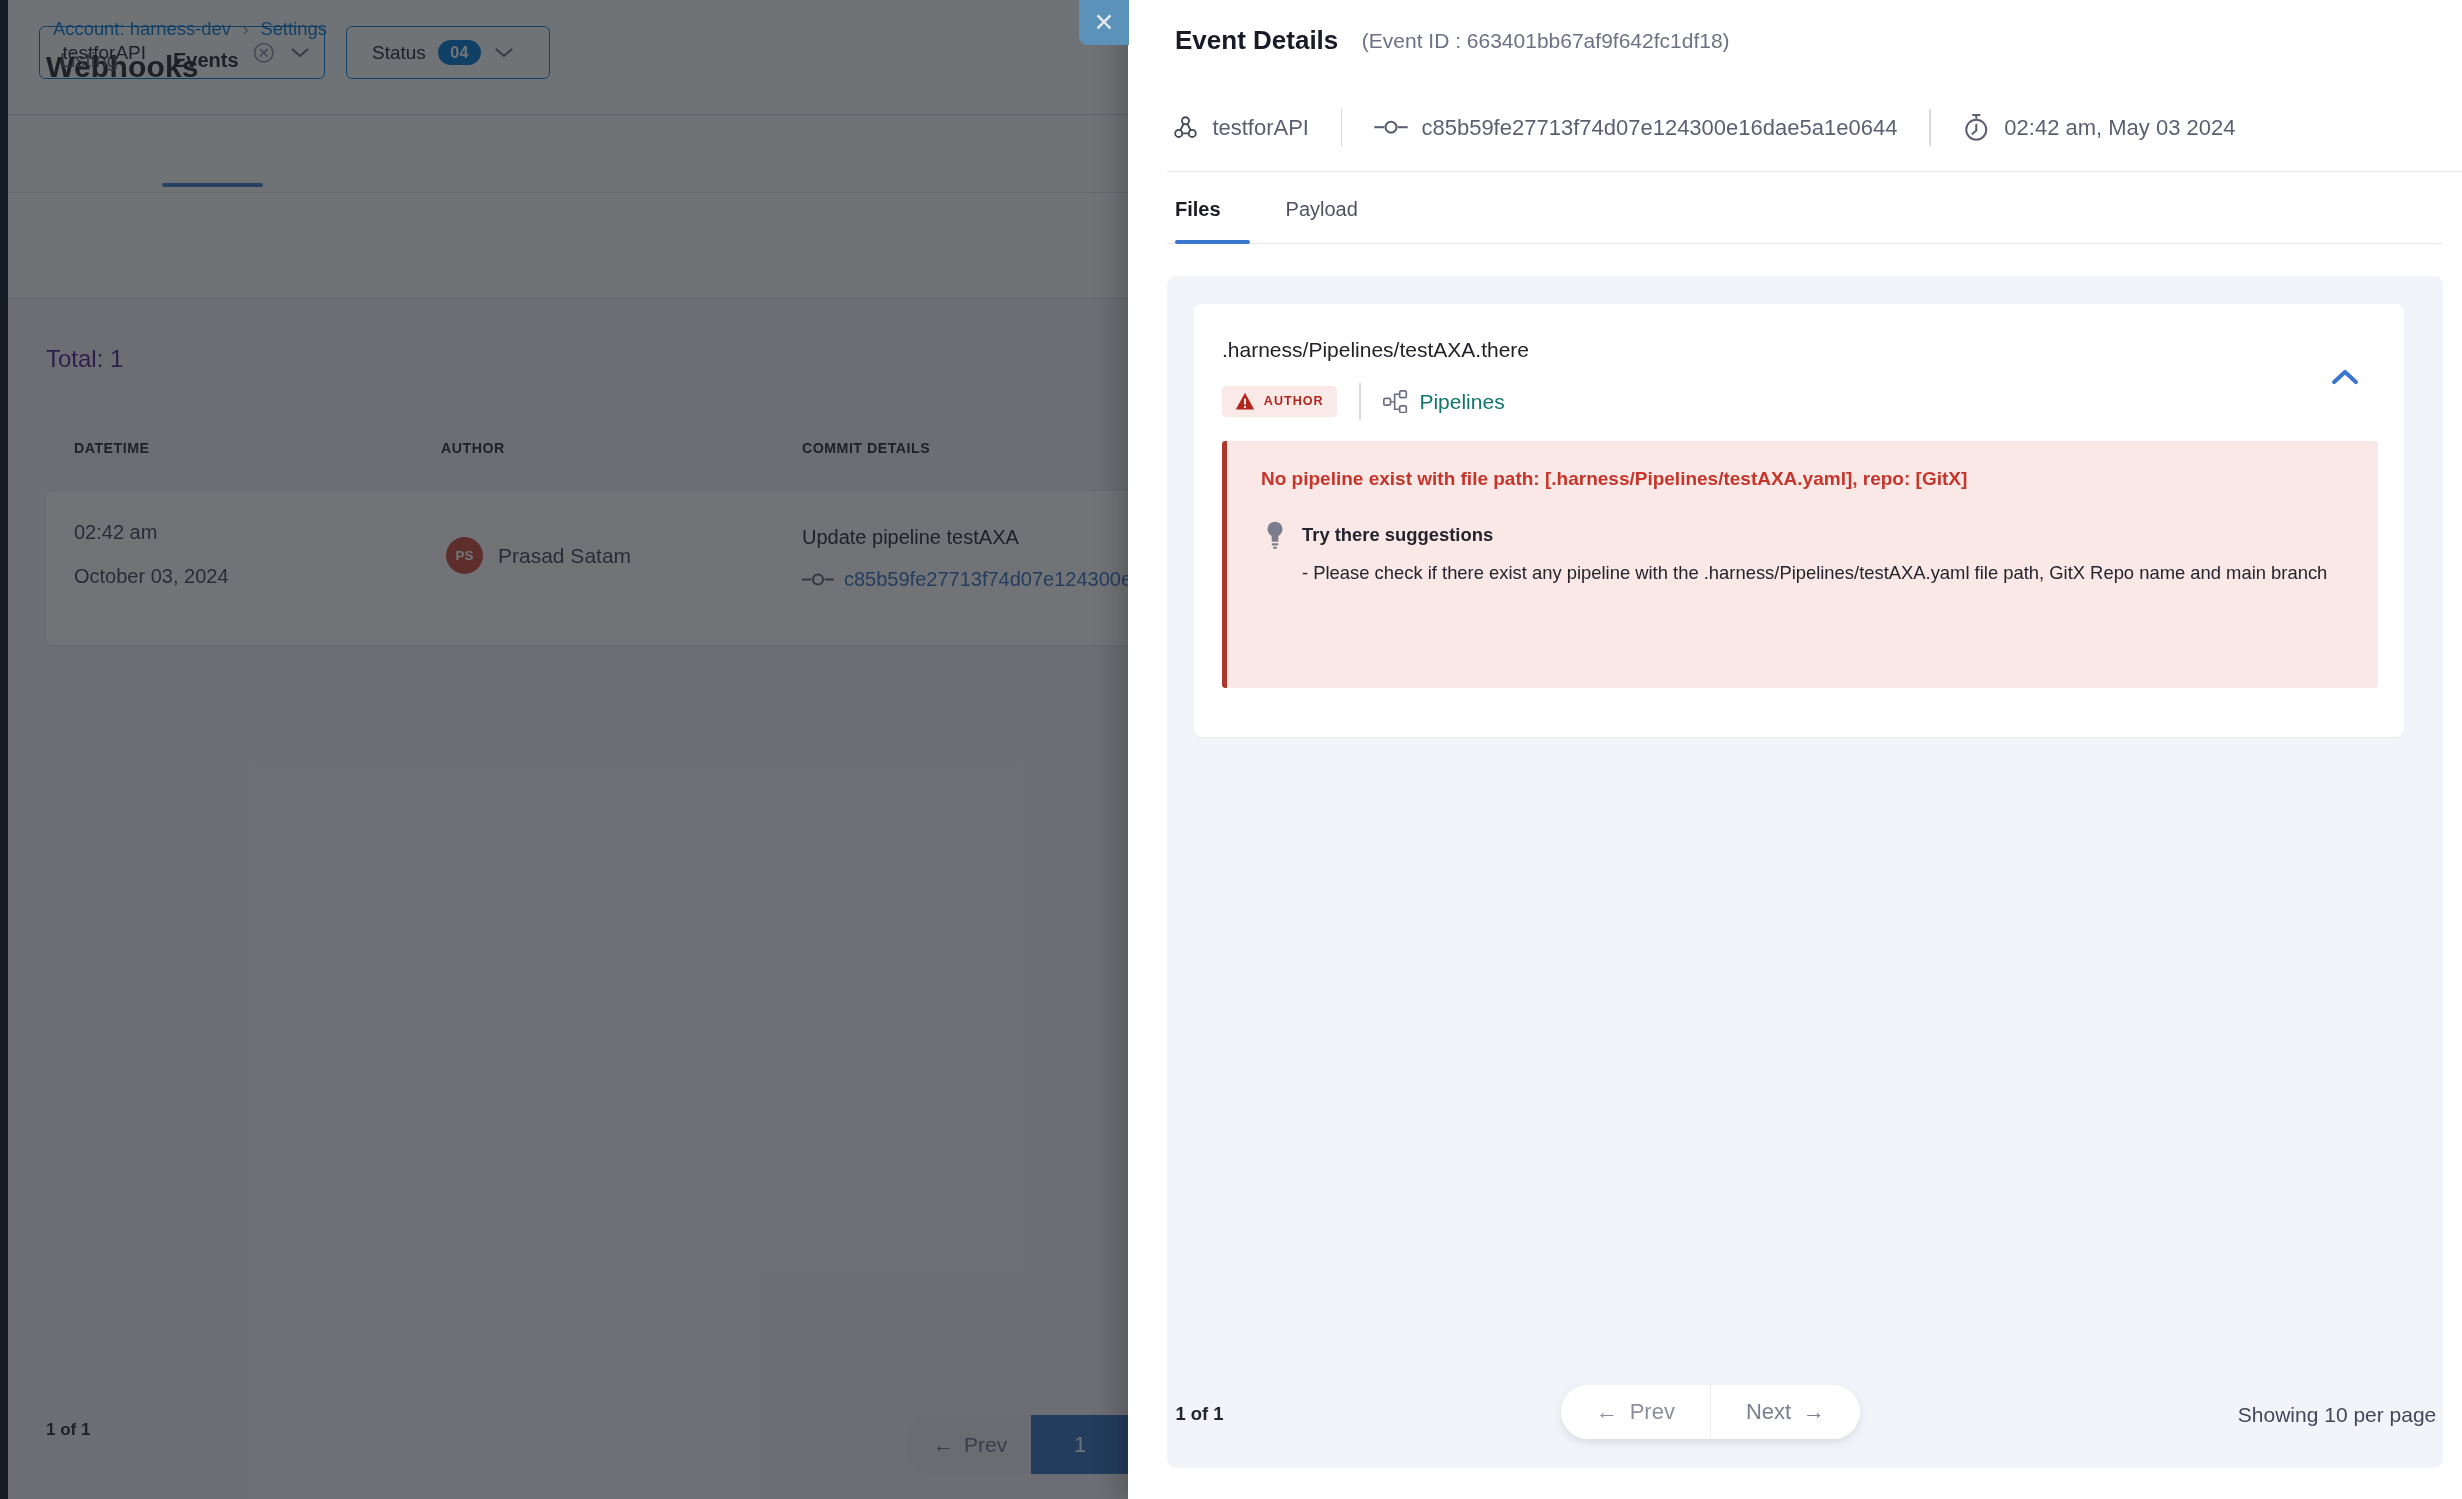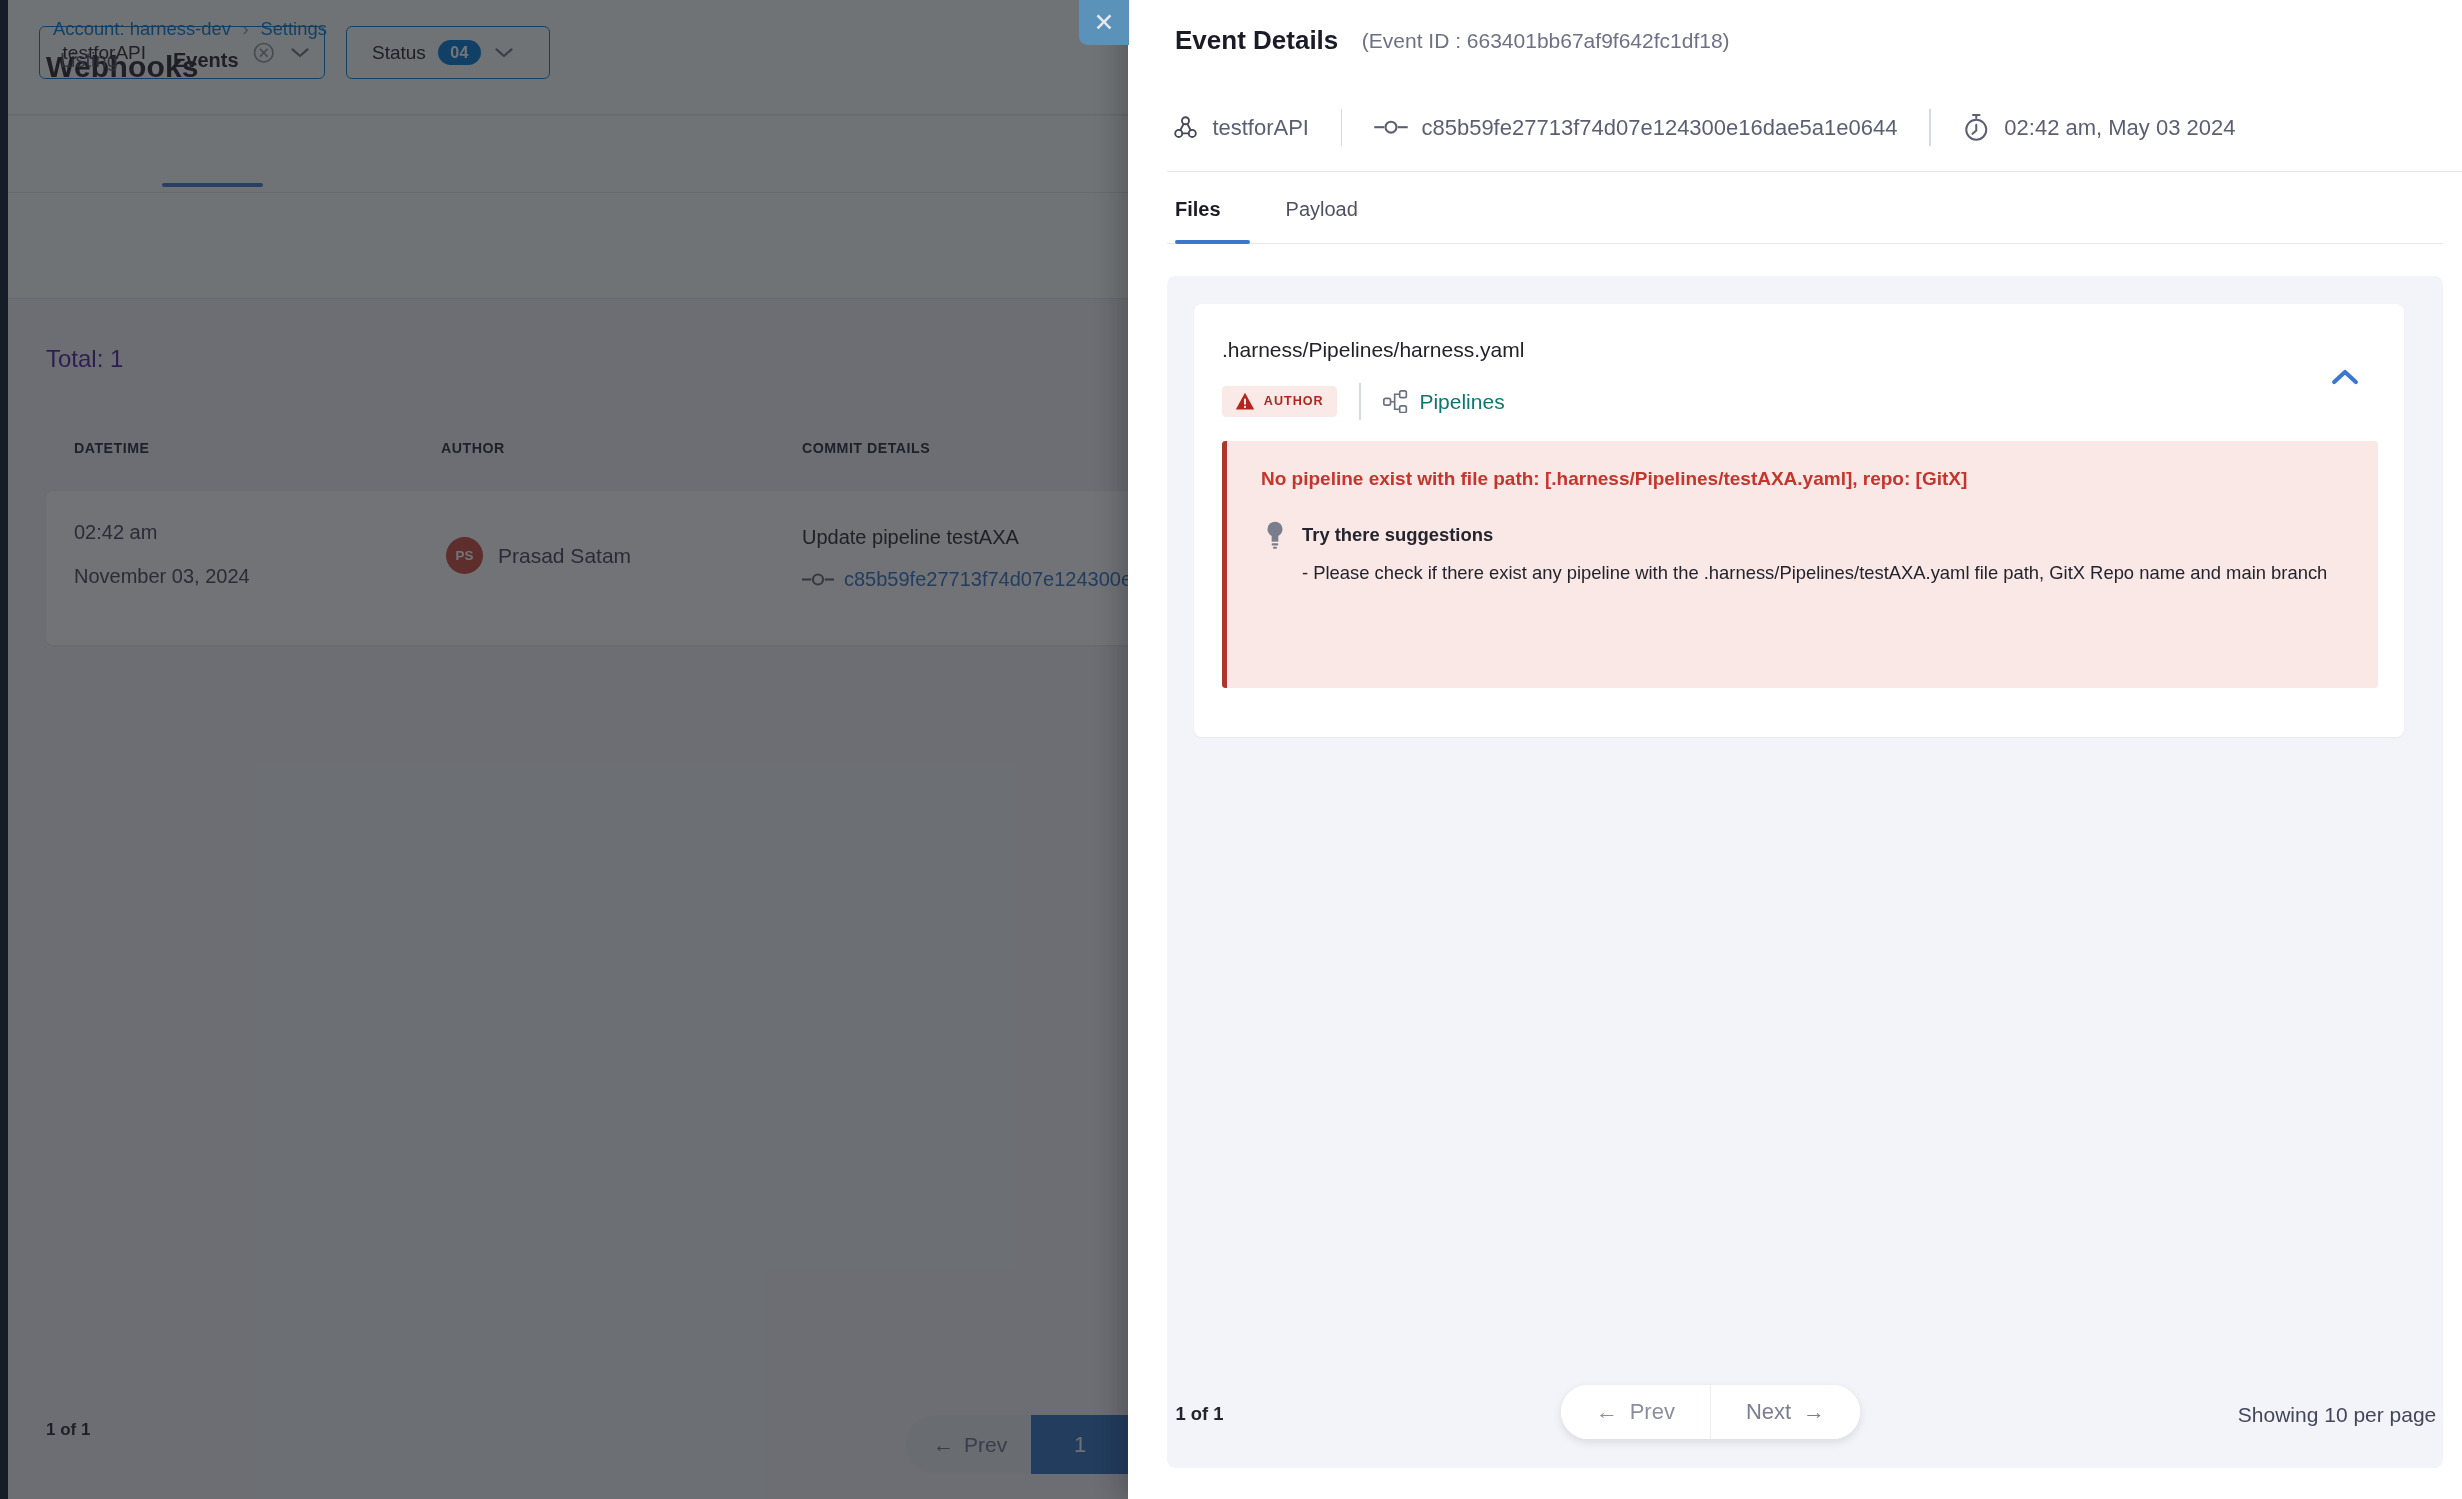--- a/index.html
+++ b/index.html
@@ -140,21 +140,21 @@
     </div>
 
     <div class="total-label">Total: 1</div>
 
     <div class="thead th-datetime">DATETIME</div>
     <div class="thead th-author">AUTHOR</div>
     <div class="thead th-commit">COMMIT DETAILS</div>
 
     <div class="row-card">
       <div class="row-time">02:42 am</div>
-      <div class="row-date">November 03, 2024</div>
+      <div class="row-date">October 03, 2024</div>
       <div class="author-wrap">
         <div class="avatar">PS</div>
         <div class="author-name">Prasad Satam</div>
       </div>
       <div class="commit-msg">Update pipeline testAXA</div>
       <div class="commit-link-row">
         <span>
           <svg width="32" height="17" viewBox="0 0 38 20">
               <line x1="0" y1="10" x2="11" y2="10" stroke="#5f6271" stroke-width="2.5"></line>
               <circle cx="19" cy="10" r="6" fill="none" stroke="#5f6271" stroke-width="2.5"></circle>
@@ -232,21 +232,21 @@
     <div class="drawer-tabs">
       <span class="dtab active">Files</span>
       <span class="dtab">Payload</span>
     </div>
     <div class="dtab-divider"></div>
     <div class="dtab-underline"></div>
 
     <div class="panel">
 
       <div class="file-card">
-        <div class="file-path">.harness/Pipelines/harness.yaml</div>
+        <div class="file-path">.harness/Pipelines/testAXA.there</div>
 
         <div class="collapse-btn">
           <span>
             <svg width="30" height="20" viewBox="0 0 36 24">
                 <path d="M5 18 L18 6 L31 18" fill="none" stroke="#3b77d1" stroke-width="5" stroke-linecap="round" stroke-linejoin="round"></path>
               </svg>
           </span>
         </div>
 
         <div class="status-row">

